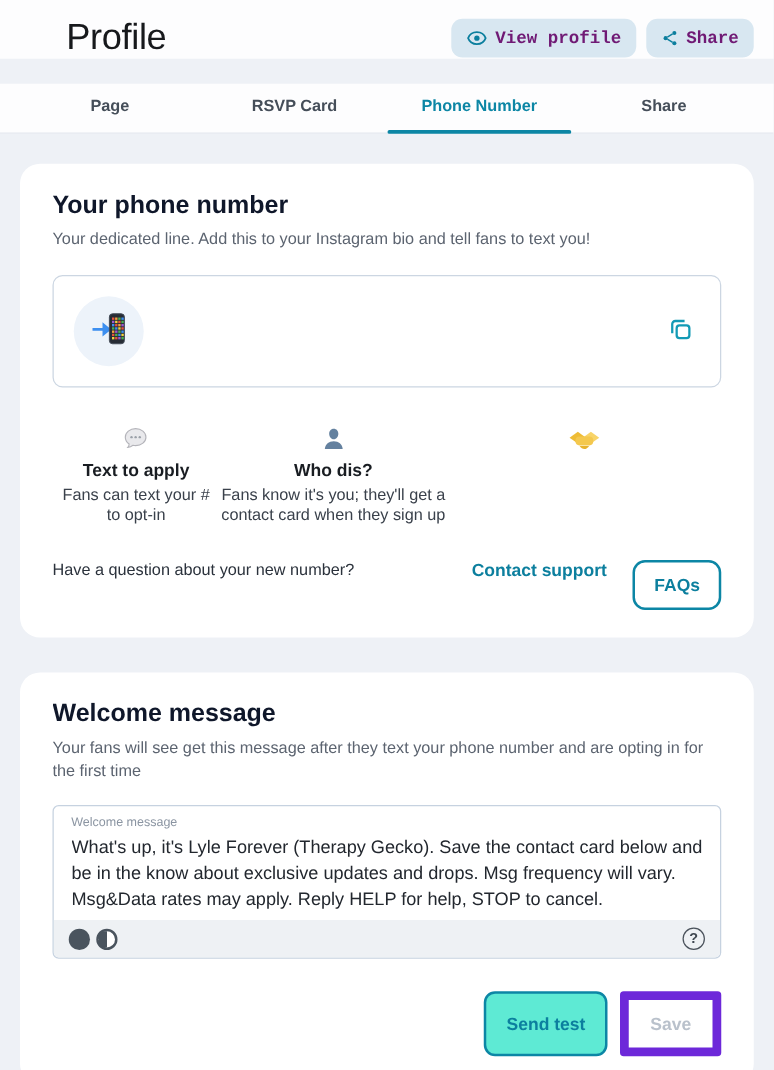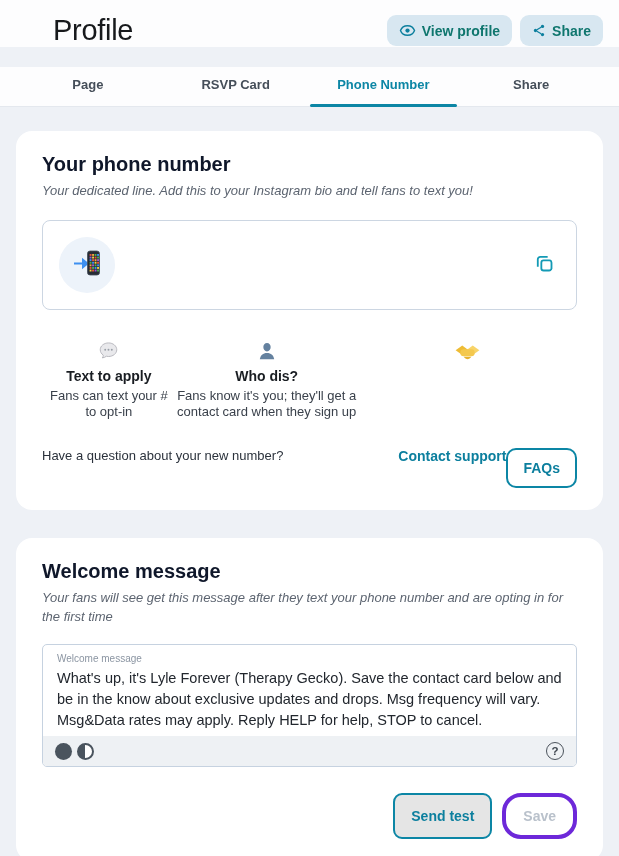--- a/index.html
+++ b/index.html
@@ -10,71 +10,71 @@
     font-family:"Liberation Sans", sans-serif;
     color:#15181d;
   }
   
   .topbar { background:#fdfdfe; padding:14px 16px 0 16px; display:flex; align-items:center; }
   .page-title { font-size:29px; font-weight:500; color:#17191c; letter-spacing:-0.3px;margin-left:37px; }
   .topbar-actions { margin-left:auto; display:flex; gap:8px; }
   .pill-btn {
     display:flex; align-items:center; gap:6px;
     background:#d8e7f1; border:none; border-radius:9px;
-    padding:7px 12px; font-size:14px; font-weight:700; color:#0f766e;
-    font-family:Liberation Sans, sans-serif; cursor:pointer;
+    padding:7px 12px; font-size:14px; font-weight:700; color:#701a75;
+    font-family:Liberation Mono, monospace; cursor:pointer;
   }
   .pill-btn svg { display:block; }
   
   .tabs { background:#fdfdfe; display:flex; padding:0 14px; margin-top:20px; border-bottom:1px solid #e4e8ee; }
   .tab { flex:1; text-align:center; font-size:13px; font-weight:600; color:#454e59; padding:10px 0 14px; cursor:pointer; position:relative; }
   .tab.active { color:#0c86a5; }
   .tab.active::after { content:""; position:absolute; left:0; right:0; bottom:-1px; height:3px; background:#0c86a5; border-radius:2px; }
   
   .card { background:#ffffff; border-radius:16px; margin:0 16px; }
   .card-phone { margin-top:24px; padding:22px 26px; }
   .card-welcome { margin-top:28px; padding:22px 26px; }
   .card-h { font-size:20px; font-weight:700; color:#0f172a; margin:0; }
-  .card-sub { font-size:13px; color:#5c6470; margin-top:6px; line-height:1.42;font-style:italic; }
+  .card-sub { font-size:13px; color:#5c6470; margin-top:6px; line-height:1.42; }
   
   .phone-box { margin-top:20px; border:1px solid #ccd6e2; border-radius:8px; display:flex; align-items:center; padding:16px; gap:22px; }
   .avatar { width:56px; height:56px; border-radius:50%; background:#edf3fa; display:flex; align-items:center; justify-content:center; flex:none; }
   .phone-num { font-size:21px; font-weight:700; color:#15181d; }
   .phone-cap { font-size:10.5px; color:#7b8492; margin-top:3px; }
   .copy-btn { margin-left:auto; background:none; border:none; cursor:pointer; padding:4px; }
   
   .features { display:flex; margin-top:28px; align-items:flex-start; }
   .feature { text-align:center; }
   .f1 { width:25%; } .f2 { width:34%; } .f3 { width:41%; }
   .f-icon { height:24px; display:flex; align-items:flex-end; justify-content:center; }
   .f-title { font-size:14px; font-weight:700; color:#191d22; margin-top:6px; }
   .f-desc { font-size:13px; color:#3a414b; line-height:1.22; margin:4px auto 0; }
   .f1 .f-desc { max-width:118px; } .f2 .f-desc { max-width:202px; } .f3 .f-desc { max-width:252px; }
   
   .faq-row { display:flex; align-items:flex-start; margin-top:28px; }
   .faq-q { font-size:13px; color:#2b323c; }
   .support-link { margin-left:auto; font-size:14px; font-weight:700; color:#0c7f9e; cursor:pointer; background:none; border:none; font-family:inherit; padding:0; }
-  .faqs-btn { margin-left:0; border:2px solid #0c86a5; border-radius:10px; background:#fff; color:#0c7f9e; font-weight:700; font-size:14px; padding:10px 15px; font-family:inherit; cursor:pointer; }
+  .faqs-btn { margin-left:21px; border:2px solid #0c86a5; border-radius:10px; background:#fff; color:#0c7f9e; font-weight:700; font-size:14px; padding:10px 15px; font-family:inherit; cursor:pointer; }
   
   .msg-box { margin-top:18px; border:1px solid #c6d2e0; border-radius:5px; overflow:hidden; background:#fff; }
   .msg-label { font-size:10px; color:#8b95a2; padding:8px 14px 0 14px; }
   .msg-input {
     display:block; width:100%; border:none; outline:none; resize:none;
     font-family:inherit; font-size:14.5px; line-height:1.44; color:#22272e;
     padding:4px 14px 8px 14px; height:72px; background:transparent;
   }
   .msg-footer { background:#eef1f4; padding:6px 12px; display:flex; align-items:center; gap:5px; }
   .dot { width:17px; height:17px; border-radius:50%; flex:none; cursor:pointer; }
   .dot-solid { background:#4a545e; }
   .dot-half { border:2px solid #4a545e; background:linear-gradient(90deg,#4a545e 50%,#ffffff 50%); }
   .help { margin-left:auto; width:18px; height:18px; border:1.5px solid #4b535c; border-radius:50%; display:flex; align-items:center; justify-content:center; font-size:11.5px; font-weight:600; color:#3f4750; cursor:pointer; }
   
   .actions { display:flex; justify-content:flex-end; gap:10px; margin-top:26px; }
-  .send-btn { border:2px solid #0c86a5; color:#0c7f9e; background:#e5e5e5; border-radius:9px; padding:11px 16px; font-size:14px; font-weight:700; font-family:inherit; cursor:pointer; }
-  .save-btn { border:4px solid #6d28d9; color:#b9c1cb; background:#fff; border-radius:19px; padding:11px 17px; font-size:14px; font-weight:700; font-family:inherit; }
+  .send-btn { border:2px solid #0c86a5; color:#0c7f9e; background:#5eead4; border-radius:9px; padding:11px 16px; font-size:14px; font-weight:700; font-family:inherit; cursor:pointer; }
+  .save-btn { border:7px solid #6d28d9; color:#b9c1cb; background:#fff; border-radius:3px; padding:11px 17px; font-size:14px; font-weight:700; font-family:inherit; }
 </style>
 </head>
 <body>
 
 <div class="topbar">
   <div class="page-title">Profile</div>
   <div class="topbar-actions">
     <button class="pill-btn">
       <span>
         <svg width="17" height="17" viewBox="0 0 24 24">

